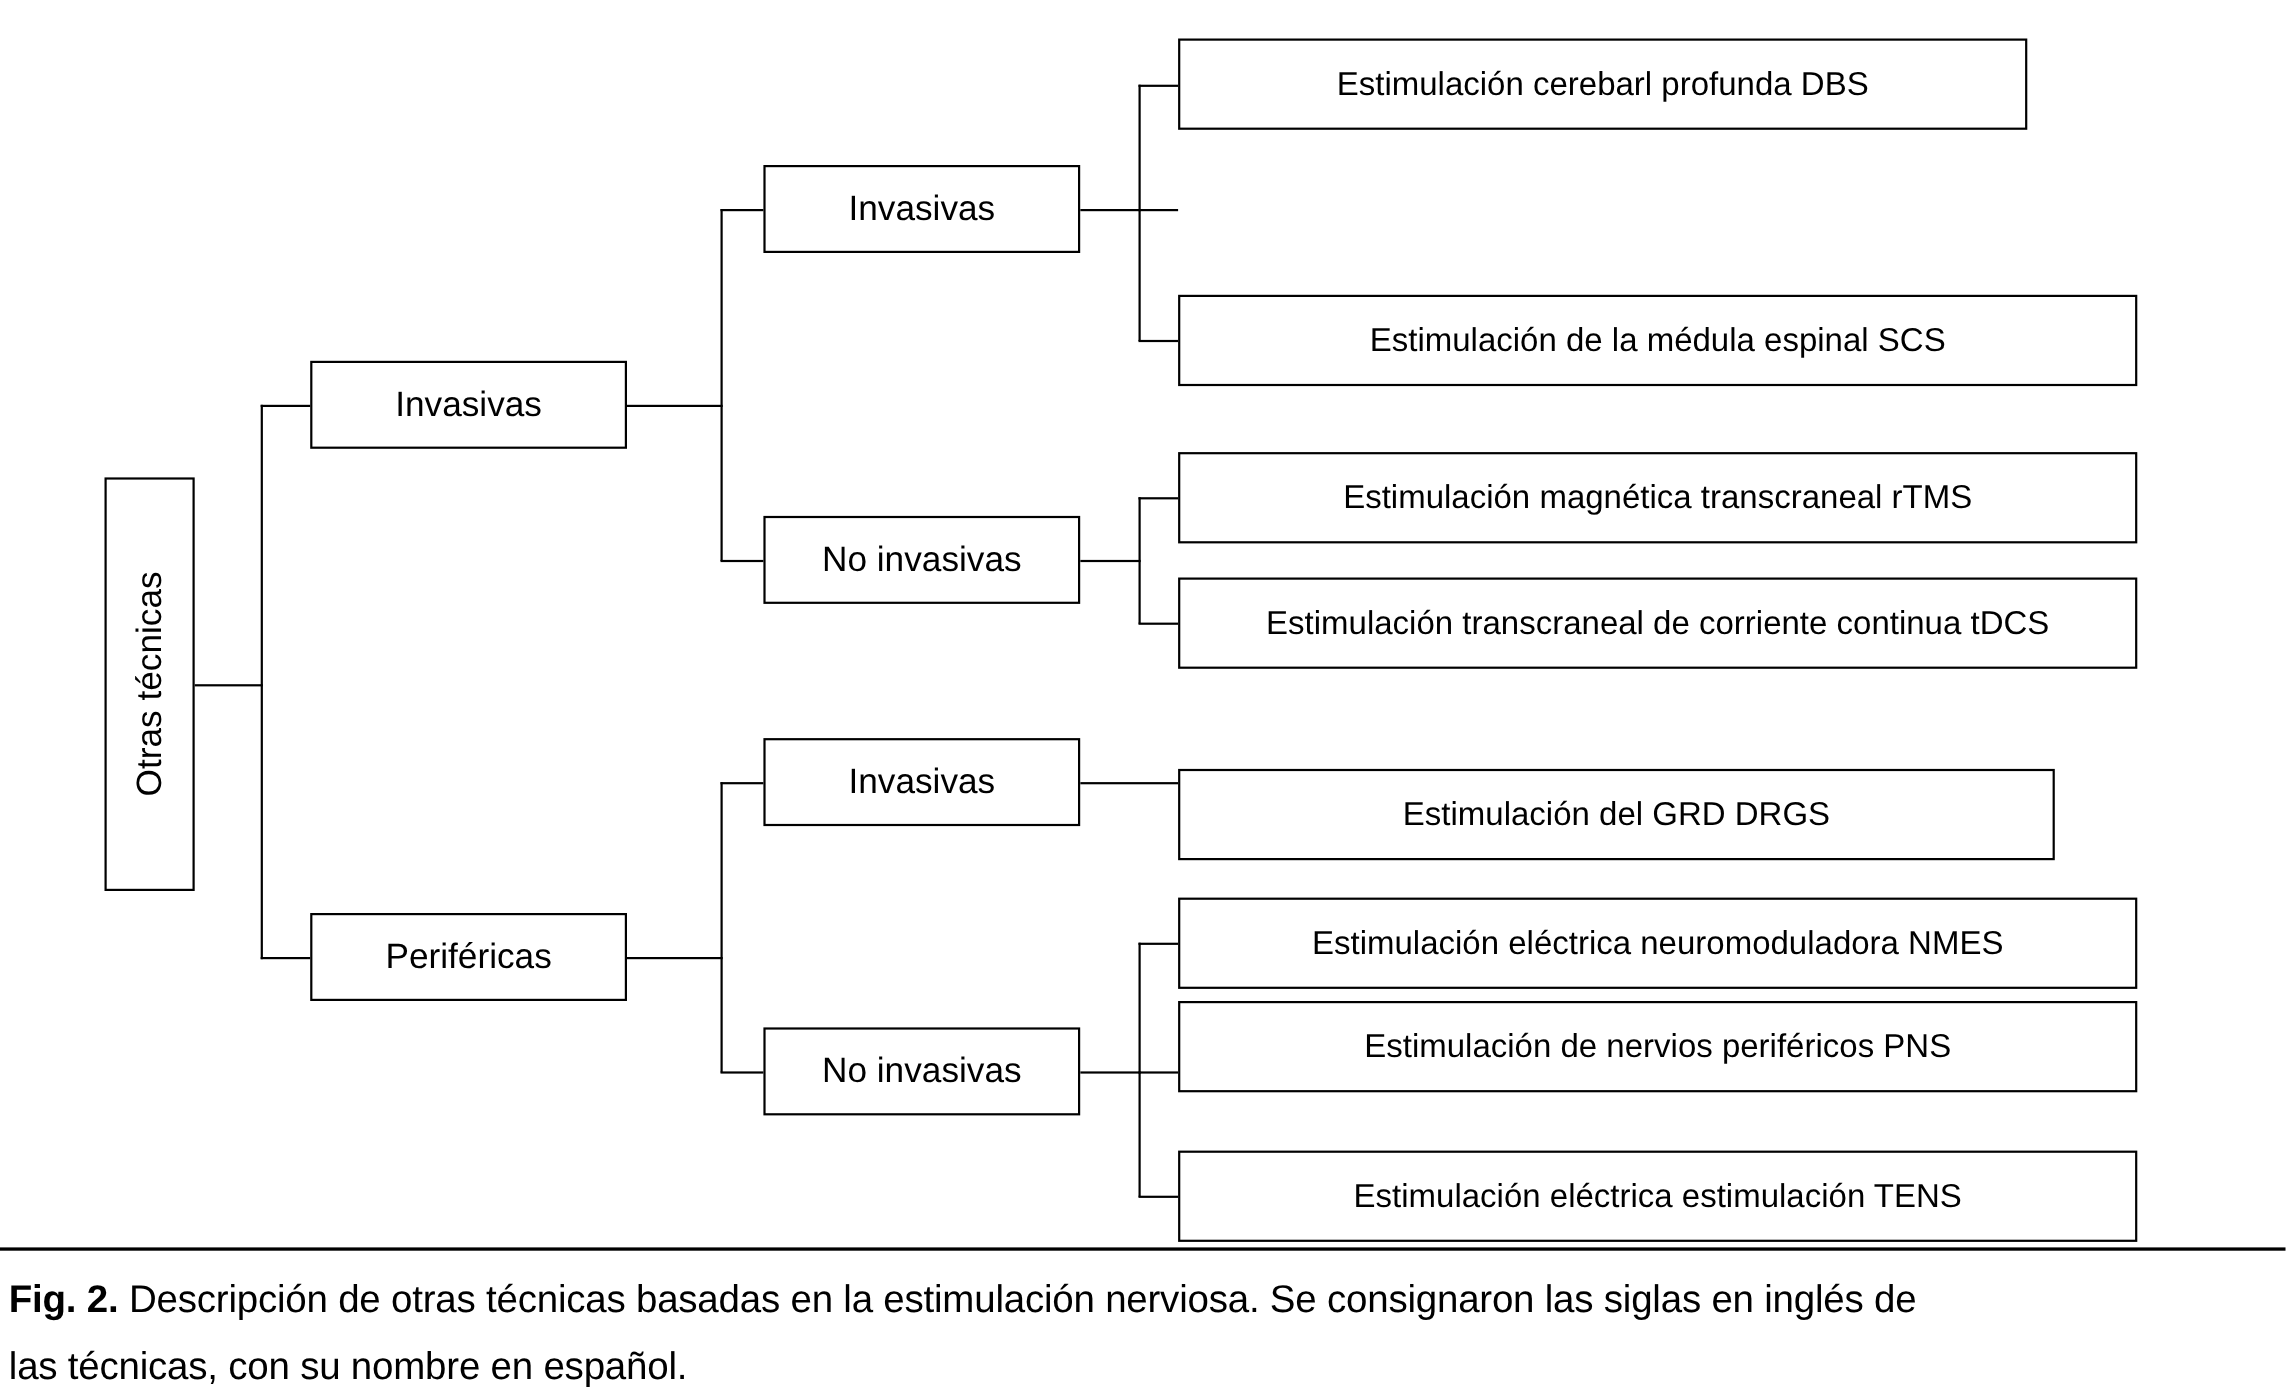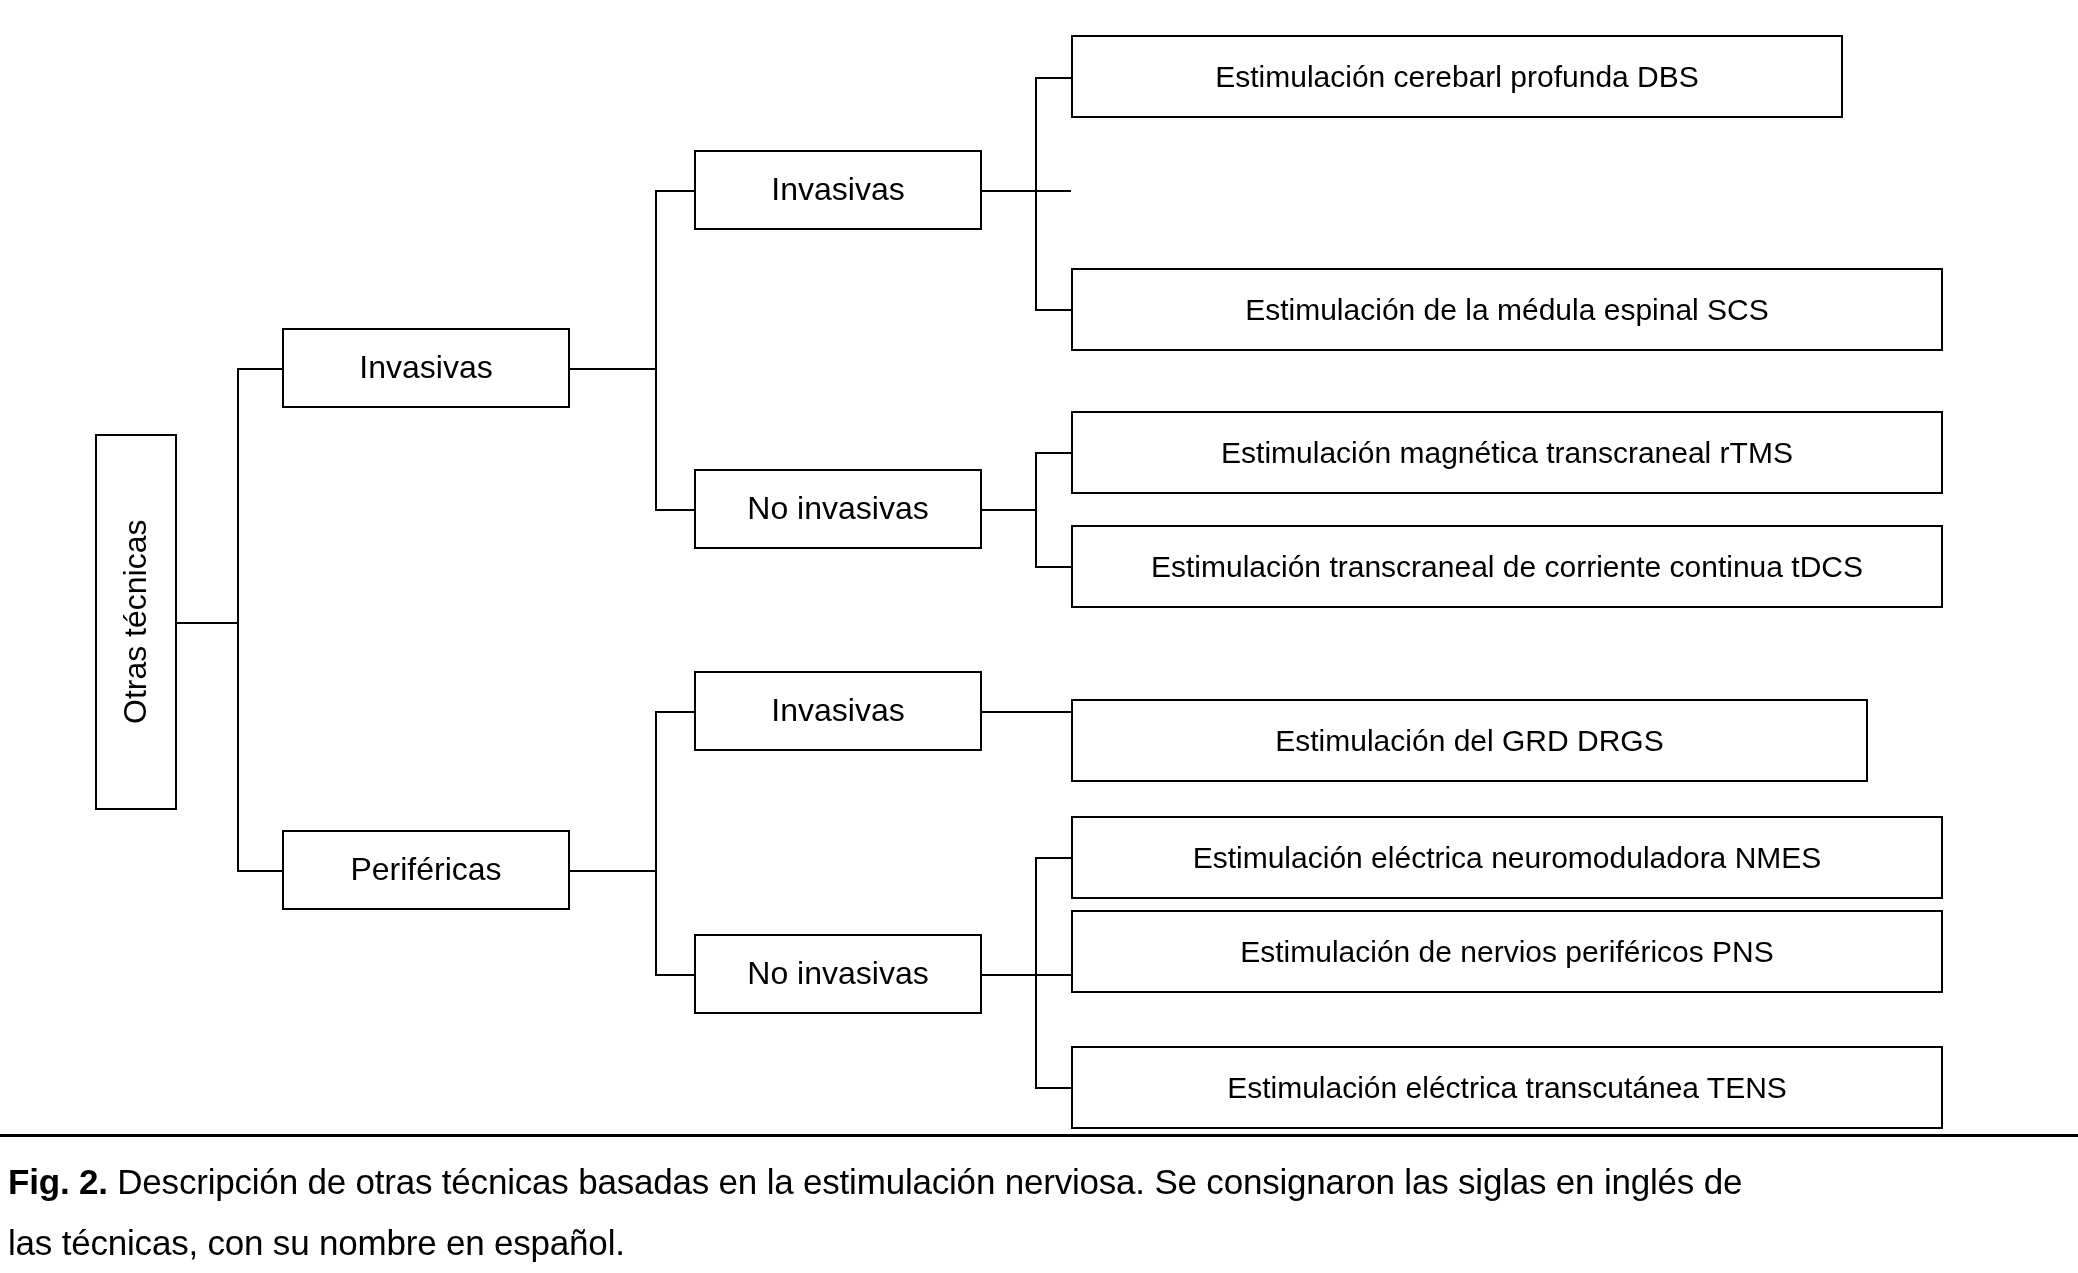--- a/index.html
+++ b/index.html
@@ -161,21 +161,21 @@
     <span>Estimulación del GRD DRGS</span>
   </div>
 
   <div class="node leaf" style="left:1071px; top:816px; width:872px; height:83px;">
     <span>Estimulación eléctrica neuromoduladora NMES</span>
   </div>
   <div class="node leaf" style="left:1071px; top:910px; width:872px; height:83px;">
     <span>Estimulación de nervios periféricos PNS</span>
   </div>
   <div class="node leaf" style="left:1071px; top:1046px; width:872px; height:83px;">
-    <span>Estimulación eléctrica transcutánea TENS</span>
+    <span>Estimulación eléctrica estimulación TENS</span>
   </div>
 
   <div id="caption-rule"></div>
 
   <div id="caption">
     <span class="line"><span class="figlabel">Fig. 2.</span><span> Descripción de otras técnicas basadas en la estimulación nerviosa. Se consignaron las siglas en inglés de</span></span>
     <span class="line">las técnicas, con su nombre en español.</span>
     <span class="line">Elaboración propia.</span>
   </div>
 

